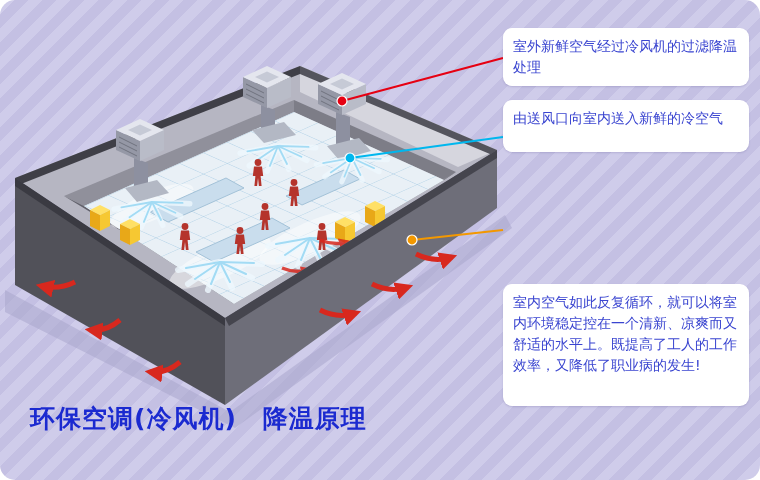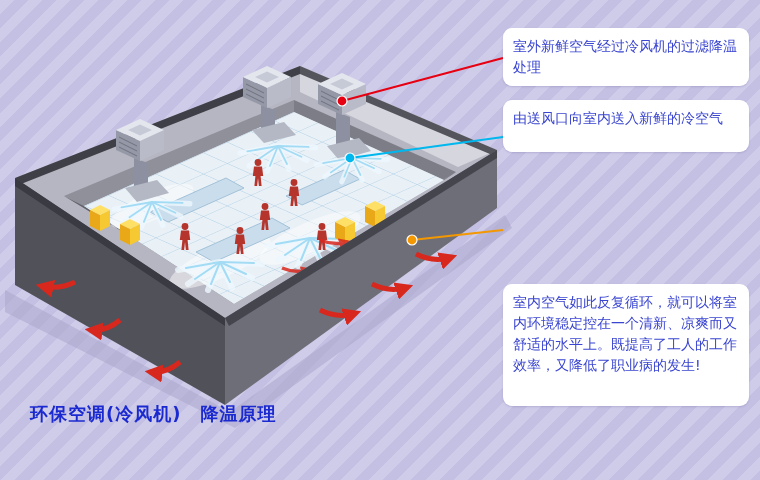--- a/index.html
+++ b/index.html
@@ -1,35 +1,36 @@
 <!DOCTYPE html>
 <html><head>
 <meta charset="utf-8">
 <style>
   html,body{margin:0;padding:0;}
   body{width:760px;height:480px;}
   .stage{
     position:relative;width:760px;height:480px;overflow:hidden;
     background:repeating-linear-gradient(135deg,#cfccea 0 10px,#c4c0e3 10px 20px);
     font-family:"DejaVu Sans","Liberation Sans",sans-serif;
+    border-radius:15px;
   }
   svg.scene{position:absolute;left:0;top:0;width:760px;height:480px;}
   .callout{
     position:absolute;left:503px;width:246px;box-sizing:border-box;
     background:#ffffff;border-radius:9px;padding:8px 10px;
     color:#3a45d0;font-size:14px;line-height:1.5;font-weight:400;
     box-shadow:0 1px 2px rgba(60,50,120,.18);
   }
   #callout-1{top:28px;min-height:56px;}
   #callout-2{top:100px;min-height:52px;}
   #callout-3{top:188px;min-height:80px;}
   #callout-4{top:284px;min-height:122px;}
   .title{
     position:absolute;left:30px;top:402px;margin:0;
-    font-size:18px;font-weight:bold;color:#1b2ad0;letter-spacing:1px;
+    font-size:25px;font-weight:bold;color:#1b2ad0;letter-spacing:1px;
   }
 </style>
 </head>
 <body>
 
 <div class="stage">
 
   <svg class="scene" viewBox="0 0 760 480">
     <defs>
       <pattern id="floorgrid" width="26" height="26" patternUnits="userSpaceOnUse" patternTransform="matrix(0.913,-0.409,0.913,0.408,84,206)">

